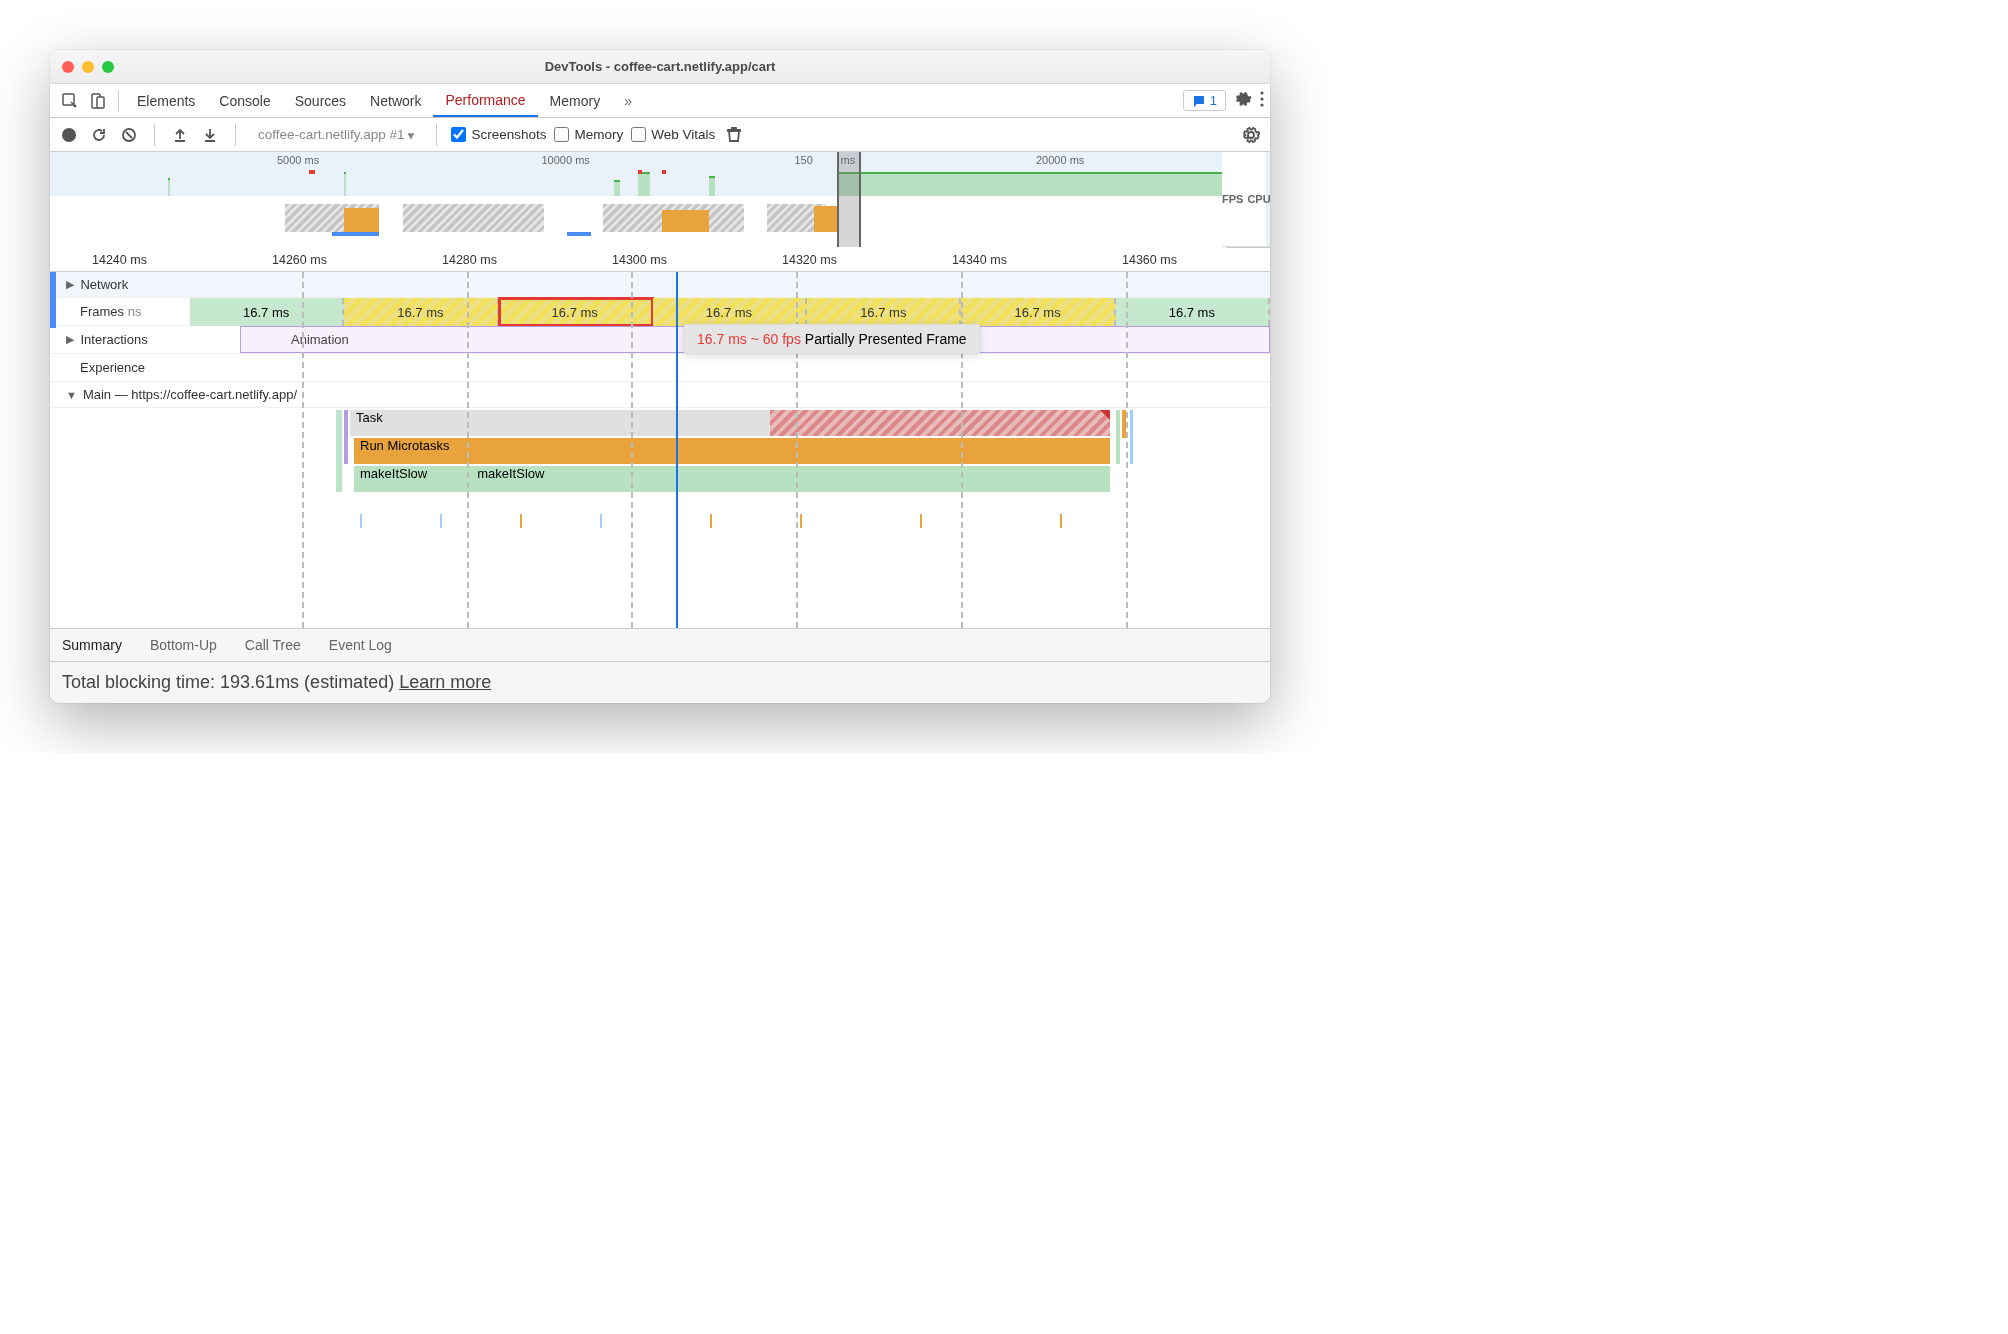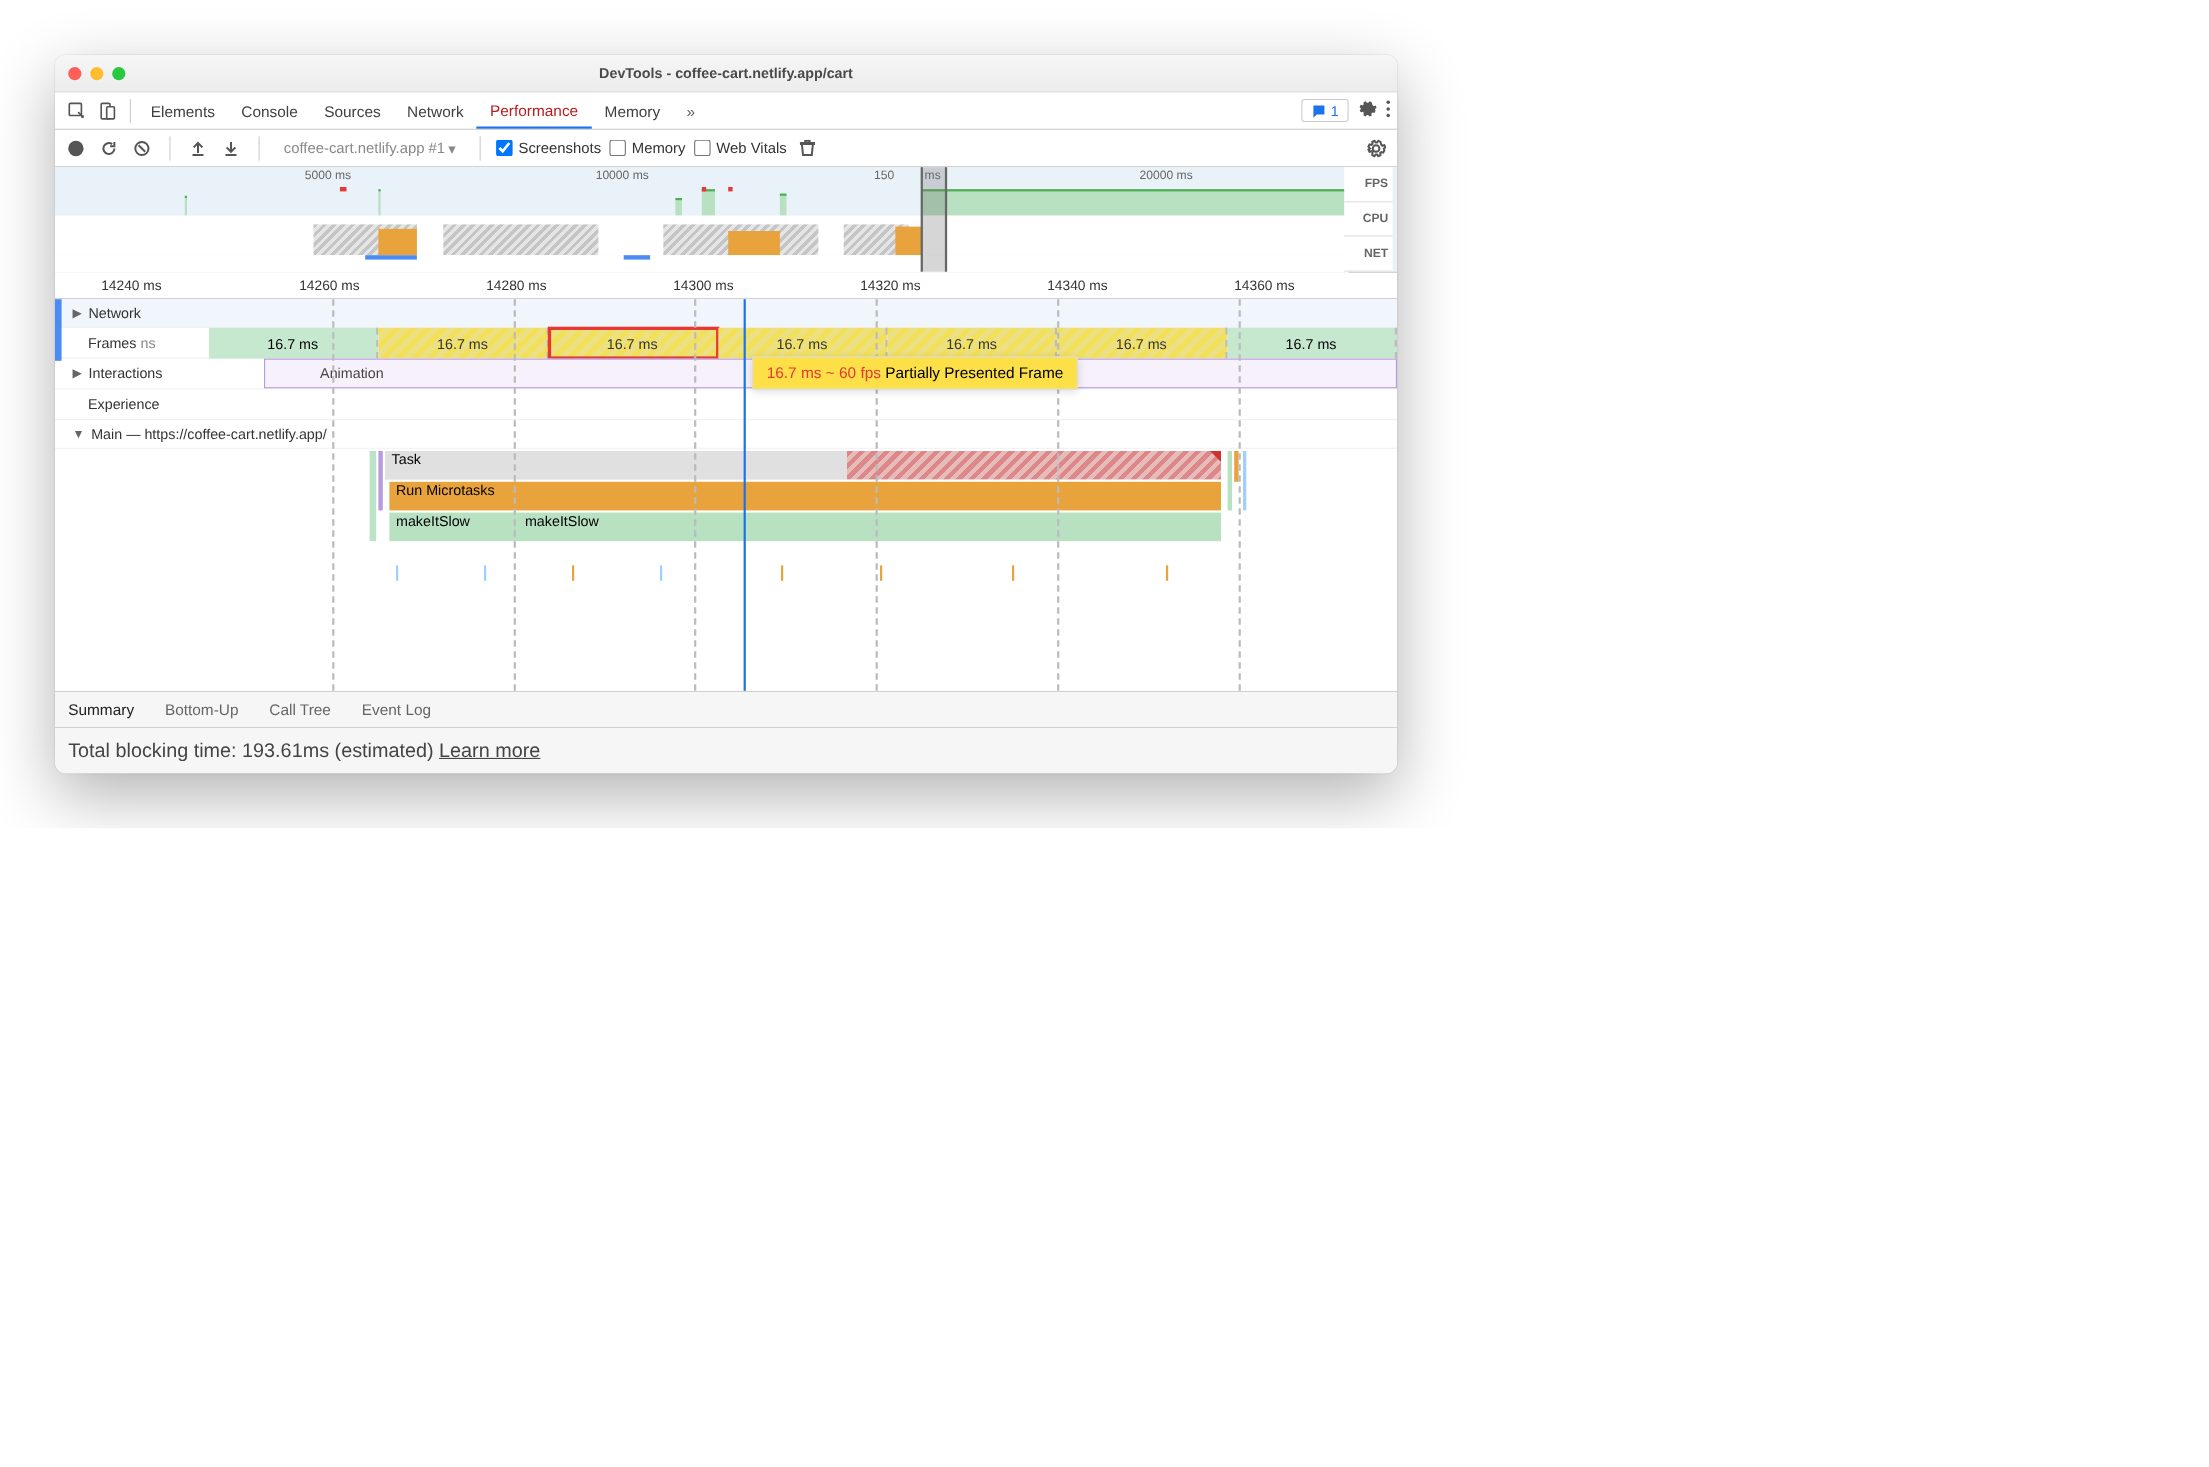--- a/index.html
+++ b/index.html
@@ -26,21 +26,21 @@
 .gear, .kebab { color: #555; }
 .toolbar { display: flex; align-items: center; height: 34px; border-bottom: 1px solid #ccc; padding: 0 8px; gap: 8px; font-size: 13.5px; color: #333; }
 .toolbar .ic { width: 22px; height: 22px; display: flex; align-items: center; justify-content: center; }
 .toolbar svg { stroke: #555; fill: none; stroke-width: 1.8; }
 .rec-dot { width: 14px; height: 14px; border-radius: 50%; background: #555; }
 .dropdown { color: #888; display: flex; align-items: center; gap: 3px; padding: 0 8px; }
 .cb { display: flex; align-items: center; gap: 5px; }
 .cb input { width: 15px; height: 15px; }
 .toolbar-right { margin-left: auto; }
 .overview { position: relative; height: 96px; border-bottom: 1px solid #ccc; background: #eaf2f9; }
-.ov-labels { position: absolute; right: 4px; top: 0; bottom: 0; width: 44px; display: flex; flex-direction: column; font-size: 11px; font-weight: 700; color: #666; background: #fff; }
+.ov-labels { position: absolute; right: 4px; top: 0; bottom: 0; width: 44px; display: flex; flex-direction: row; font-size: 11px; font-weight: 700; color: #666; background: #fff; }
 .ov-labels div { flex: 1; display: flex; align-items: center; justify-content: flex-end; padding-right: 4px; border-bottom: 1px solid #ddd; }
 .ov-ticks { position: absolute; top: 2px; left: 20px; right: 50px; display: flex; font-size: 11px; color: #666; }
 .ov-ticks span { position: absolute; }
 .ov-fps { position: absolute; top: 14px; left: 0; right: 44px; height: 30px; }
 .ov-cpu { position: absolute; top: 44px; left: 0; right: 44px; height: 36px; background: #fff; }
 .ov-net { position: absolute; top: 80px; left: 0; right: 44px; height: 16px; background: #fff; }
 .green-bar { position: absolute; bottom: 0; background: #b7e1c1; border-top: 2px solid #4caf50; }
 .cpu-hatch { position: absolute; bottom: 0; height: 28px; background: repeating-linear-gradient(135deg,#c5c5c5 0,#c5c5c5 3px,#e5e5e5 3px,#e5e5e5 6px); }
 .cpu-yellow { position: absolute; bottom: 0; background: #e8a33d; }
 .ov-sel { position: absolute; top: 0; bottom: 0; background: rgba(120,120,120,0.3); border-left: 2px solid #666; border-right: 2px solid #666; }
@@ -54,21 +54,21 @@
 .blue-bar { position: absolute; left: 0; top: 0; bottom: 0; width: 6px; background: #4b8bf4; }
 .track-body { flex: 1; position: relative; }
 .frames-body { display: flex; height: 28px; }
 .frame { flex: 1; display: flex; align-items: center; justify-content: center; font-size: 13px; border-right: 2px dashed #bbb; }
 .f-green { background: #c5e8ce; }
 .f-yel { background: repeating-linear-gradient(135deg,#f3e05a 0,#f3e05a 5px,#ece085 5px,#ece085 10px); color: #333; }
 .f-sel { outline: 3px solid #e53935; outline-offset: -2px; }
 .intr-row { height: 28px; display: flex; align-items: stretch; }
 .intr-body { flex: 1; position: relative; }
 .anim-bar { position: absolute; left: 0; right: 0; top: 0; bottom: 0; background: #f6f1fb; border: 1px solid #b89ae0; display: flex; align-items: center; padding-left: 50px; color: #444; }
-.tooltip { position: absolute; left: 444px; top: -2px; background: #fde047; border: 1px solid #ddd; padding: 6px 12px; font-size: 14px; box-shadow: 0 2px 8px rgba(0,0,0,0.15); white-space: nowrap; z-index: 10; }
+.tooltip { position: absolute; left: 444px; top: -2px; background: #e5e5e5; border: 1px solid #ddd; padding: 6px 12px; font-size: 14px; box-shadow: 0 2px 8px rgba(0,0,0,0.15); white-space: nowrap; z-index: 10; }
 .tooltip .red { color: #e53935; }
 .flame-row { position: absolute; height: 26px; display: flex; padding-left: 6px; font-size: 13px; overflow: hidden; }
 .task { background: #e0e0e0; left: 110px; width: 760px; top: 2px; }
 .task::after { content: ''; position: absolute; right: 0; top: 0; bottom: 0; width: 340px; background: repeating-linear-gradient(135deg,#d88 0,#d88 4px,#e8bbbb 4px,#e8bbbb 8px); }
 .task-tri { position: absolute; right: 0; top: 0; width: 0; height: 0; border-left: 10px solid transparent; border-top: 10px solid #c33; z-index: 2; }
 .micro { background: #e8a33d; color: #000000; left: 114px; width: 756px; top: 30px; }
 .slow { background: #b7e1c1; left: 114px; width: 756px; top: 58px; }
 .grid-lines { position: absolute; top: 0; bottom: 0; left: 190px; right: 0; pointer-events: none; }
 .gl { position: absolute; top: 0; bottom: 0; border-left: 2px dashed #bbb; }
 .cursor-line { position: absolute; left: 626px; top: 0; bottom: 0; width: 2px; background: #1a73e8; z-index: 5; }

